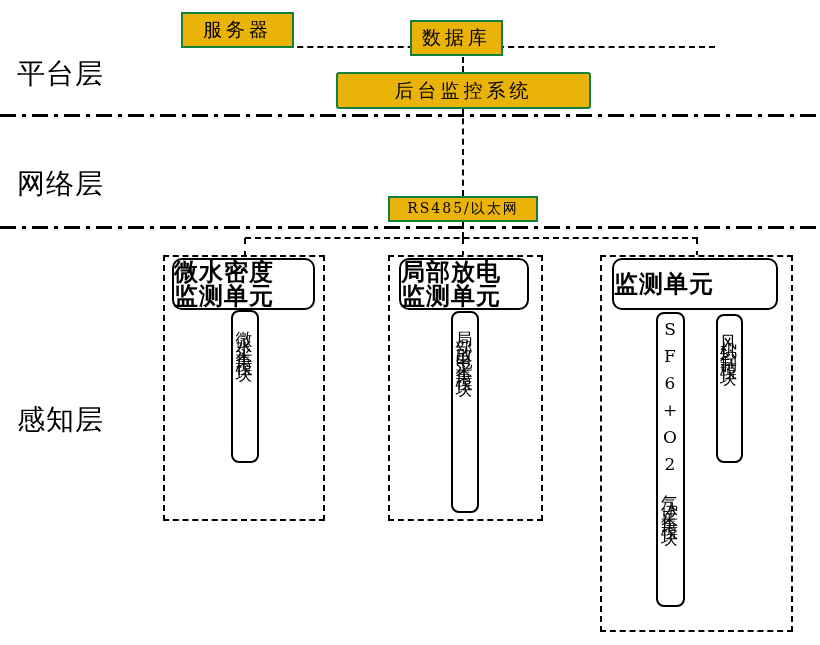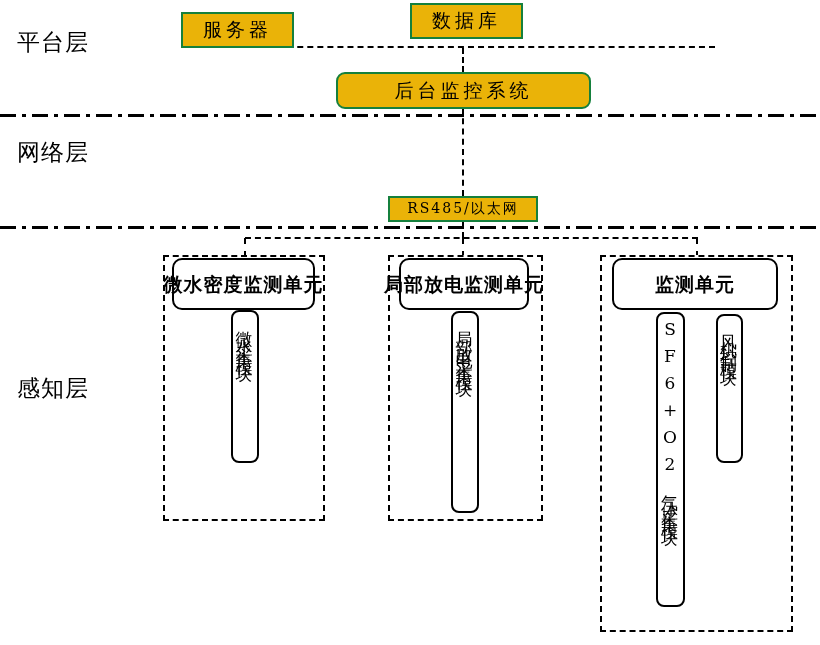--- a/index.html
+++ b/index.html
@@ -17,68 +17,68 @@
     position: absolute;
     left: 0;
     width: 820px;
     height: 3px;
     background: repeating-linear-gradient(90deg,
       #000 0 16px, transparent 16px 22px,
       #000 22px 26px, transparent 26px 32px);
   }
   .layer-label {
     position: absolute;
-    font-size: 23px;
+    font-size: 28px;
     letter-spacing: 1px;
     white-space: nowrap;
+    margin-top: 28px;
   }
   
   .hdash { position: absolute; height: 0; border-top: 2px dashed #000; }
   .vdash { position: absolute; width: 0; border-left: 2px dashed #000; }
   
   .box {
     position: absolute;
     border: 2px solid #15803d;
     background: #eab308;
     display: flex;
     align-items: center;
     justify-content: center;
     font-size: 19px;
     letter-spacing: 4px;
     box-sizing: border-box;
     white-space: nowrap;
     text-align: center;
   }
   .rounded {
-    border-radius: 9px;
+    border-radius: 3px;
   }
   .rs485 {
     font-size: 14px;
     letter-spacing: 2px;
   }
   
   .unit {
     position: absolute;
     border: 2px dashed #000;
     box-sizing: border-box;
     background: #fff;
   }
   
   .unit-title {
     position: absolute;
     border: 2px solid #000;
     border-radius: 10px;
     background: #fff;
     box-sizing: border-box;
     display: flex;
-    flex-direction: row;
-    align-items: center;
+    flex-direction: column;
     justify-content: center;
     font-weight: bold;
-    font-size: 19px;
+    font-size: 24px;
     line-height: 24px;
     letter-spacing: 1px;
     white-space: nowrap;
   }
   
   .vmod {
     position: absolute;
     border: 2px solid #000;
     border-radius: 8px;
     background: #fff;
@@ -104,21 +104,21 @@
 
   <div class="layer-label" style="left:17px; top:27px">平台层</div>
   <div class="layer-label" style="left:17px; top:137px">网络层</div>
   <div class="layer-label" style="left:17px; top:373px">感知层</div>
 
   <div class="hdash" style="left:237px; top:46px; width:478px"></div>
   <div class="vdash" style="left:462px; top:48px; height:24px"></div>
   <div class="vdash" style="left:462px; top:108px; height:88px"></div>
 
   <div class="box" style="left:181px; top:12px; width:113px; height:36px">服务器</div>
-  <div class="box" style="left:410px; top:3px; width:113px; height:36px">数据库</div>
+  <div class="box" style="left:410px; top:20px; width:93px; height:36px">数据库</div>
   <div class="box rounded" style="left:336px; top:72px; width:255px; height:37px">后台监控系统</div>
 
   <div class="box rs485" style="left:388px; top:196px; width:150px; height:26px">RS485/以太网</div>
 
   <div class="vdash" style="left:462px; top:222px; height:16px"></div>
   <div class="hdash" style="left:245px; top:237px; width:453px"></div>
   <div class="vdash" style="left:244px; top:238px; height:19px"></div>
   <div class="vdash" style="left:462px; top:238px; height:19px"></div>
   <div class="vdash" style="left:696px; top:238px; height:19px"></div>
 

